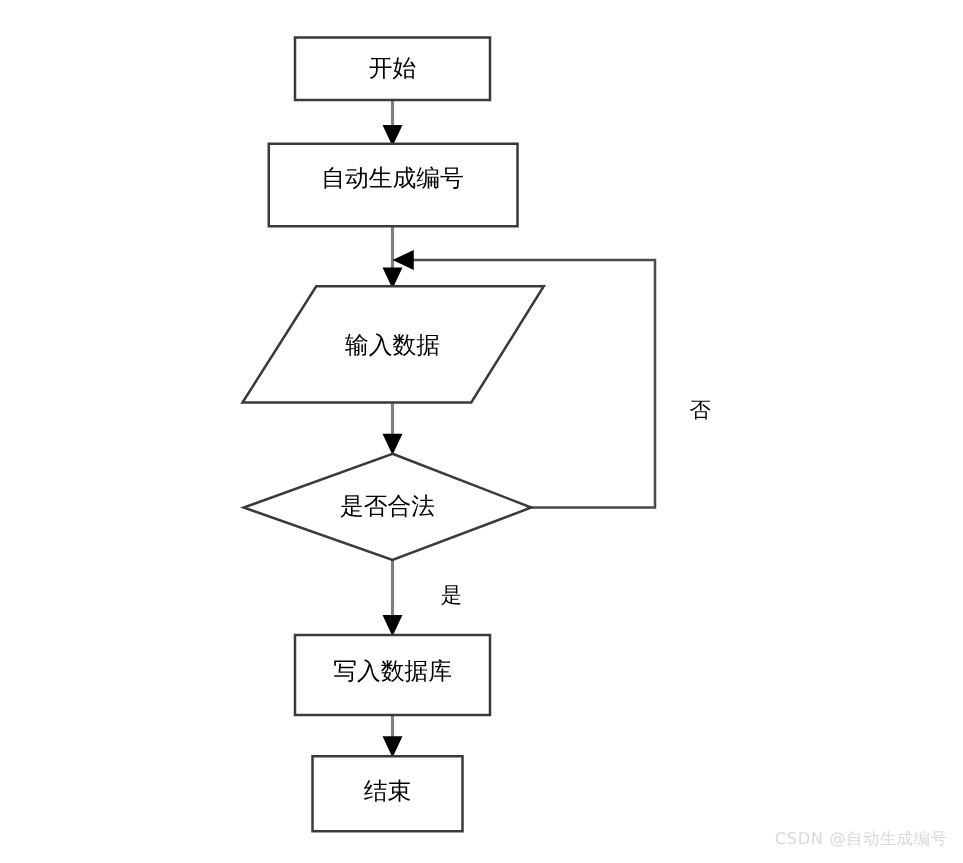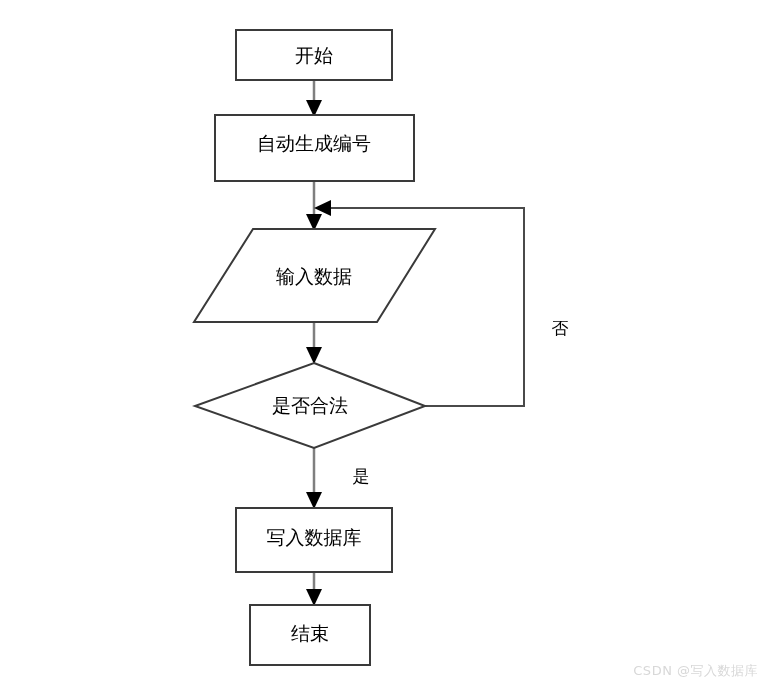--- a/index.html
+++ b/index.html
@@ -133,15 +133,15 @@
       <rect class="shape" x="250" y="605" width="120" height="60"></rect>
       <text class="node-label" x="310" y="634">结束</text>
     </g>
 
     <text class="edge-label" x="560" y="329">否</text>
 
     <text class="edge-label" x="361" y="477">是</text>
 
   </svg>
 
-  <div class="watermark">CSDN @写入数据库</div>
+  <div class="watermark">CSDN @自动生成编号</div>
 
 </div>
 
 </body></html>

